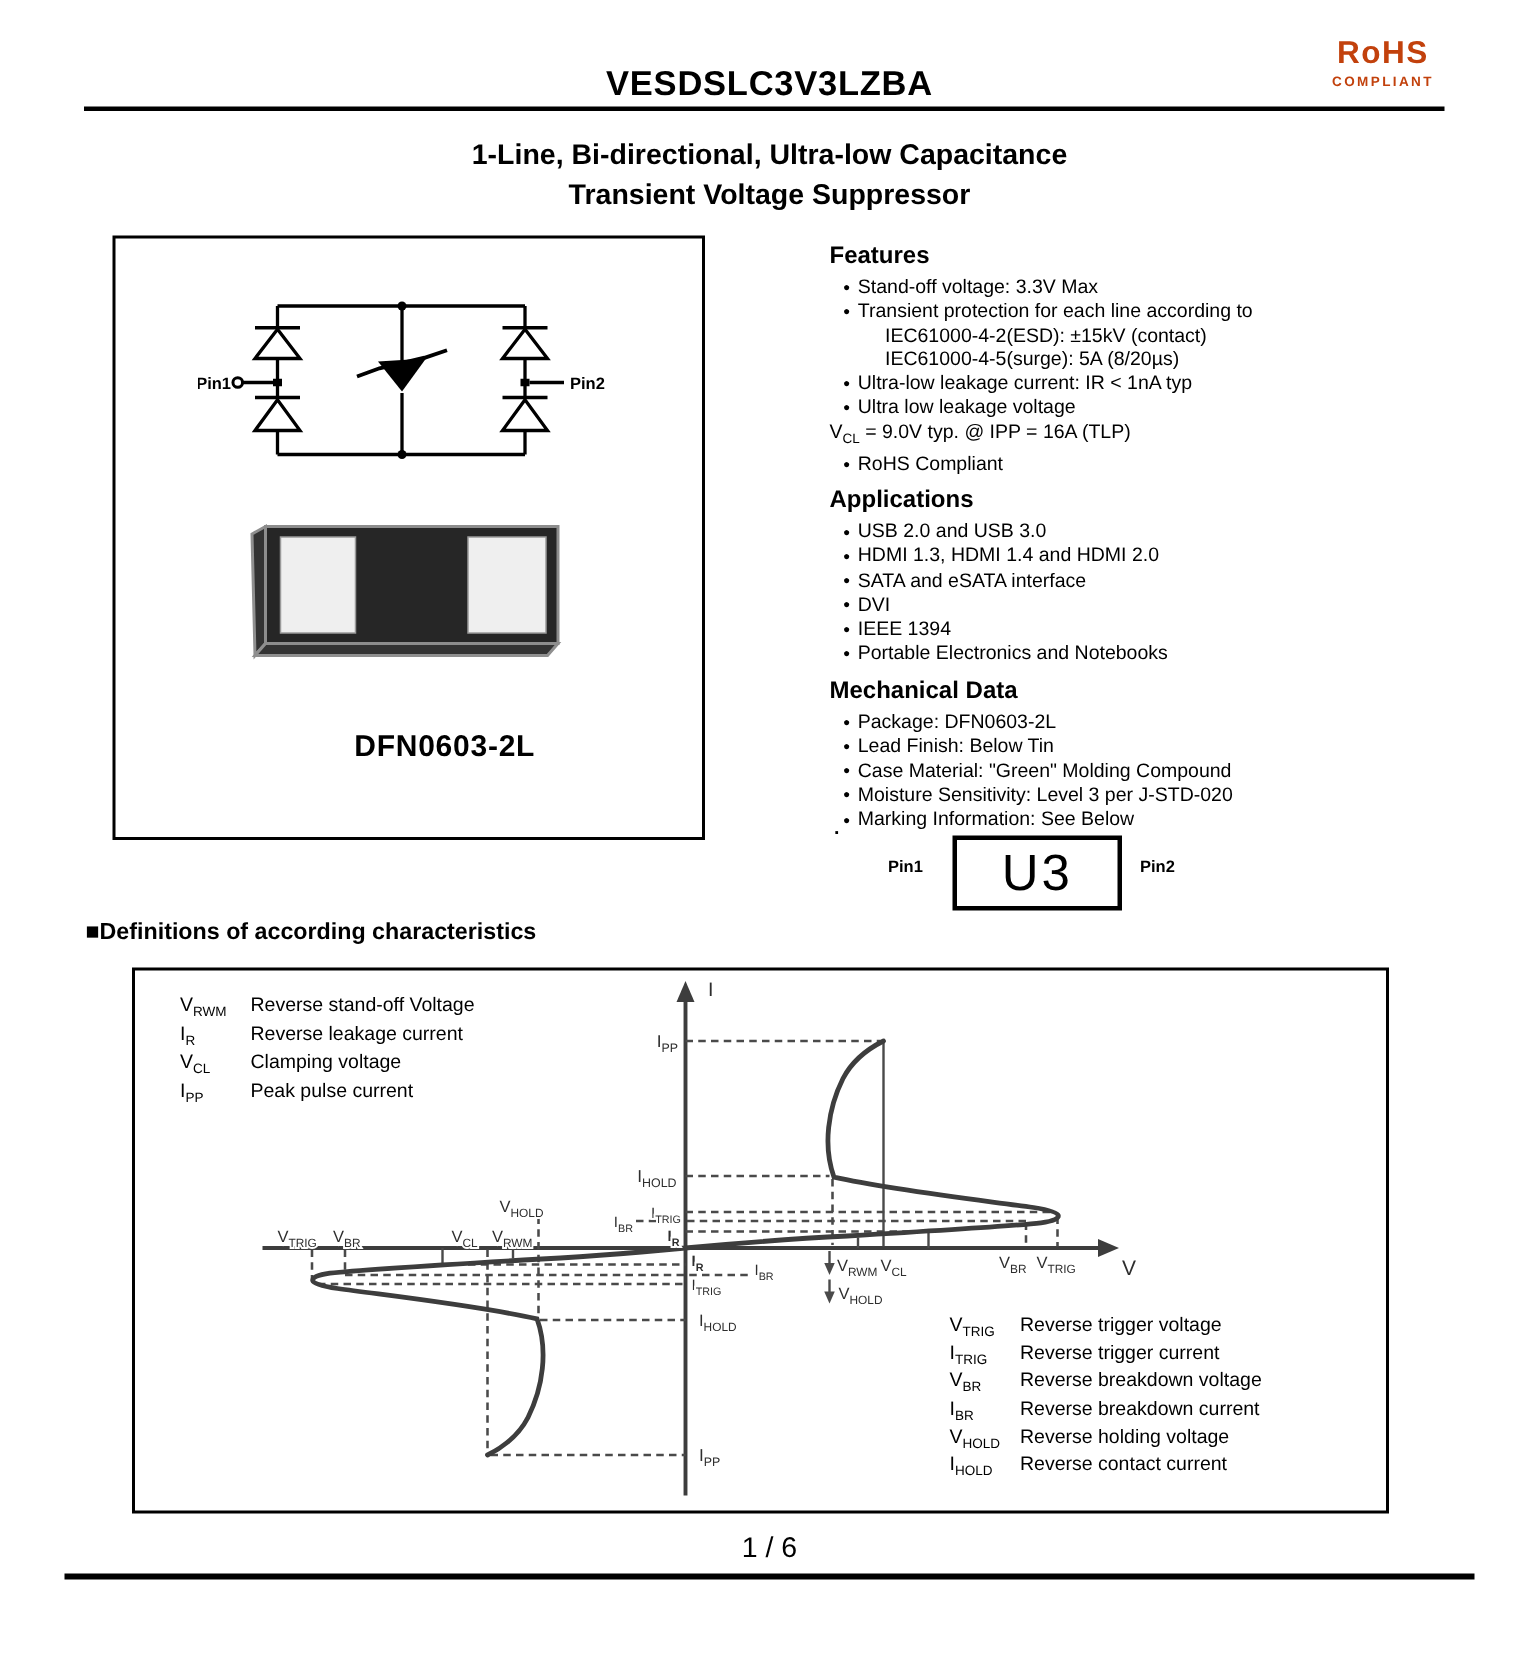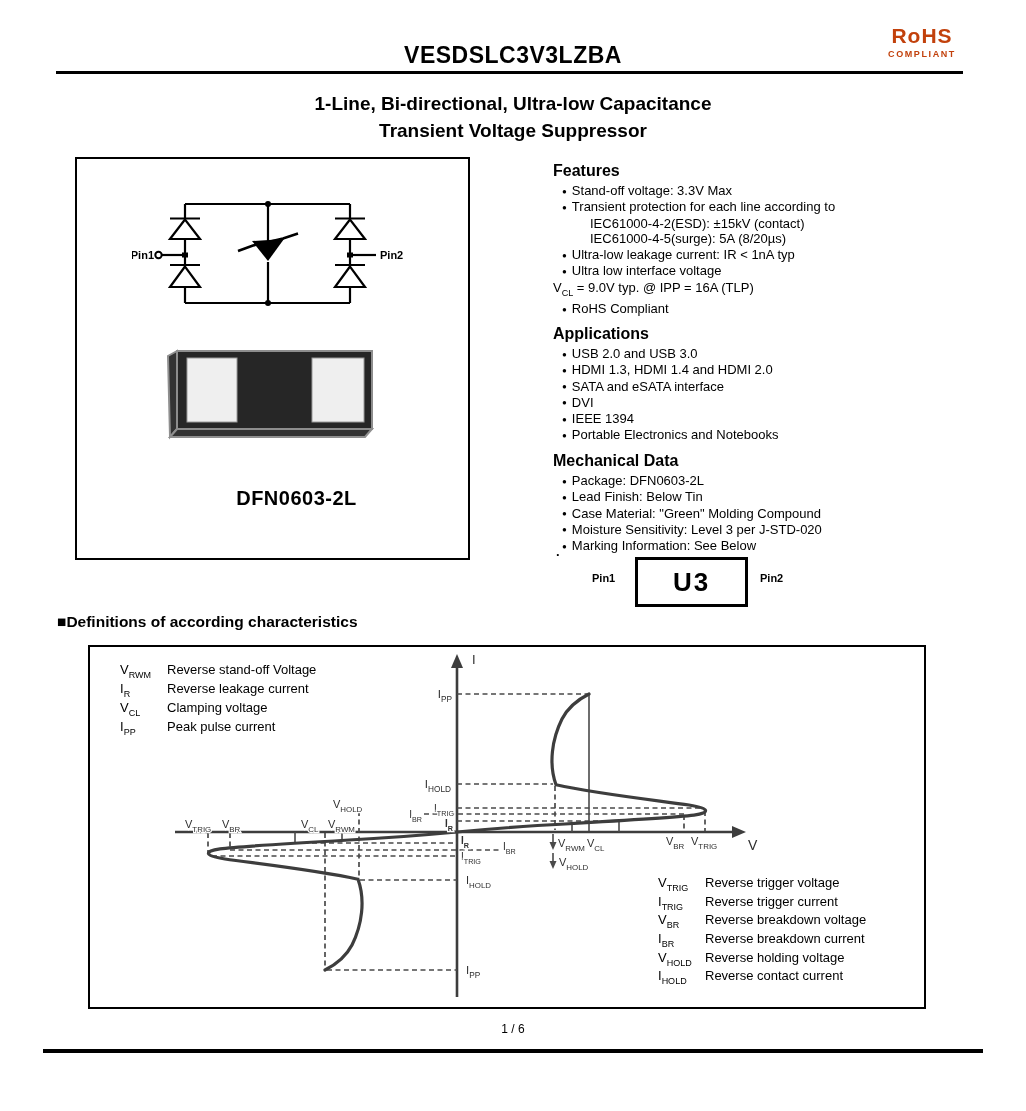--- a/index.html
+++ b/index.html
@@ -30,33 +30,33 @@
   .feat-line{white-space:nowrap;}
   .feat-line.indent{padding-left:37px;}
   .blt{font-size:8px;vertical-align:1.5px;margin:0 5px 0 9px;}
   .blt.tight{margin-right:1px;}
   .sec-items sub{font-size:9px;}
   
   #marking-dot{position:absolute;left:556px;top:544px;font-size:13px;font-weight:bold;}
   #marking-pin1{position:absolute;left:592px;top:572px;font-size:11px;font-weight:bold;}
   #marking-pin2{position:absolute;left:760px;top:572px;font-size:11px;font-weight:bold;}
   #marking-box{position:absolute;left:635px;top:557px;width:107px;height:44px;border:3px solid #000;
-               text-align:center;line-height:44px;font-size:26px;font-weight:bold;letter-spacing:2px;}
+               text-align:center;line-height:44px;font-size:34px;font-weight:normal;letter-spacing:2px;}
   
   #defs-heading{position:absolute;left:57px;top:613px;font-size:15.5px;font-weight:bold;}
   #graph-box{position:absolute;left:88px;top:645px;width:834px;height:360px;border:2px solid #000;}
   #graph-svg{position:absolute;left:0;top:0;}
   #legend-tl{position:absolute;left:30px;top:15px;font-size:13px;}
   #legend-tl .leg-row{height:19px;}
   #legend-br{position:absolute;left:543px;top:228px;font-size:13px;}
-  #legend-br .leg-row{height:18.7px;margin-left:25px;}
+  #legend-br .leg-row{height:18.7px;}
   .leg-sym{display:inline-block;width:47px;}
   .leg-row sub{font-size:9px;}
   
-  #footer-page{position:absolute;top:1022px;left:0;width:1026px;text-align:center;font-size:12px;}
+  #footer-page{position:absolute;top:1022px;left:0;width:1026px;text-align:center;font-size:19px;}
   #footer-rule{position:absolute;top:1049px;left:43px;width:940px;height:4px;background:#000;}
 </style>
 </head>
 <body>
 
 <div class="page">
 
   <div id="doc-title">VESDSLC3V3LZBA</div>
   <div id="rohs" style="color: #c2410c;">
     <div id="rohs-line1">RoHS</div>
@@ -109,21 +109,21 @@
   </div>
 
   <div class="sec" id="sec-features">
     <div class="sec-h">Features</div>
     <div class="sec-items">
         <div class="feat-line"><span class="blt">●</span><span>Stand-off voltage: 3.3V Max</span></div>
         <div class="feat-line"><span class="blt">●</span><span>Transient protection for each line according to</span></div>
         <div class="feat-line indent"><span>IEC61000-4-2(ESD): ±15kV (contact)</span></div>
         <div class="feat-line indent"><span>IEC61000-4-5(surge): 5A (8/20µs)</span></div>
         <div class="feat-line"><span class="blt">●</span><span>Ultra-low leakage current: IR &lt; 1nA typ</span></div>
-        <div class="feat-line"><span class="blt">●</span><span>Ultra low interface voltage</span></div>
+        <div class="feat-line"><span class="blt">●</span><span>Ultra low leakage voltage</span></div>
         <div class="feat-line"><span>V</span><sub>CL</sub><span> = 9.0V typ. @ IPP = 16A (TLP)</span></div>
         <div class="feat-line"><span class="blt">●</span><span>RoHS Compliant</span></div>
       </div>
   </div>
   <div class="sec" id="sec-apps">
     <div class="sec-h">Applications</div>
     <div class="sec-items">
         <div class="feat-line"><span class="blt">●</span><span>USB 2.0 and USB 3.0</span></div>
         <div class="feat-line"><span class="blt">●</span><span>HDMI 1.3, HDMI 1.4 and HDMI 2.0</span></div>
         <div class="feat-line"><span class="blt">●</span><span>SATA and eSATA interface</span></div>

